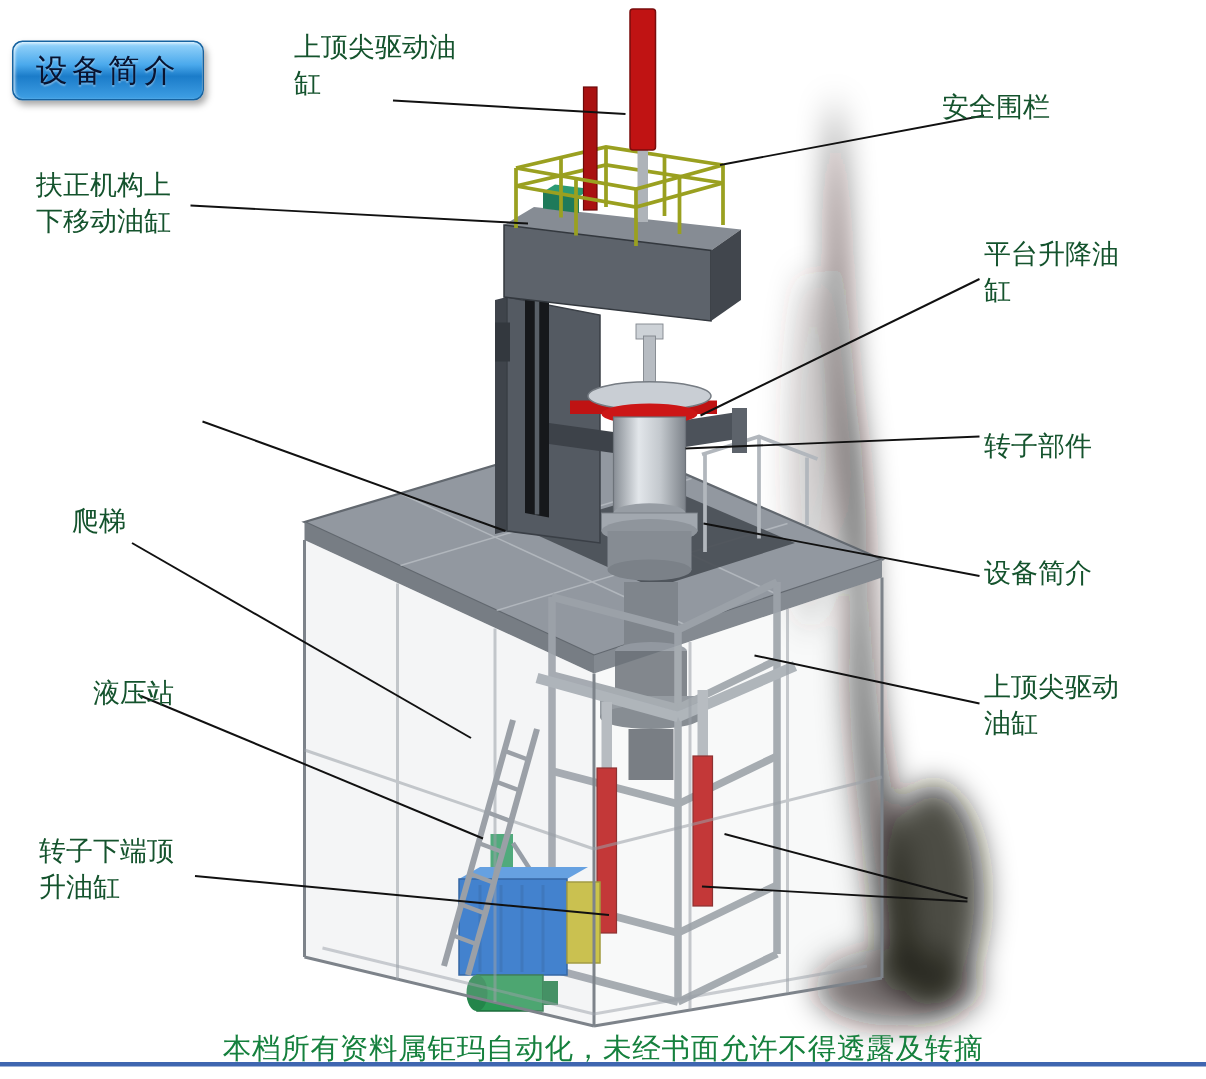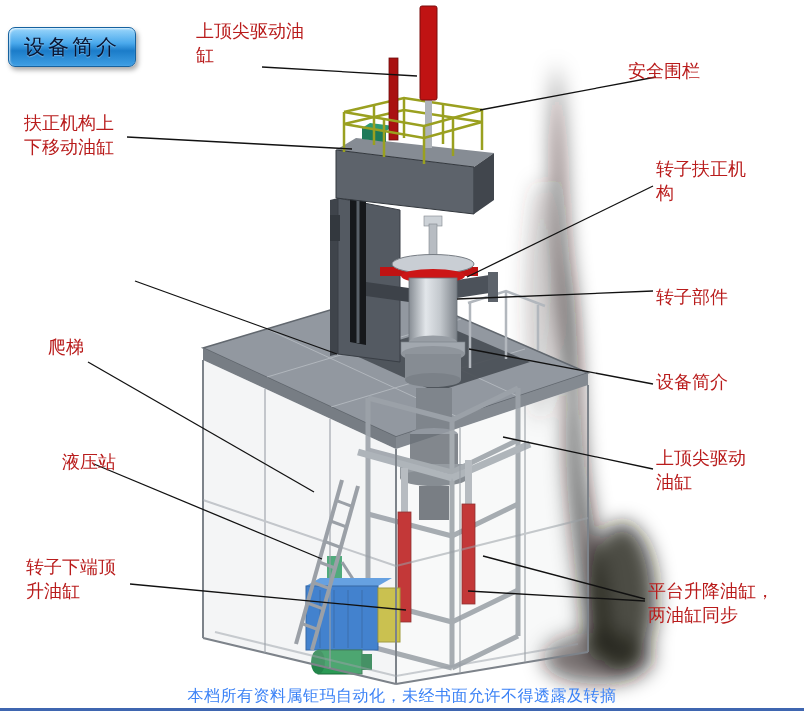--- a/index.html
+++ b/index.html
@@ -2,38 +2,38 @@
 <html><head>
 <meta charset="utf-8">
 <style>
   html,body{margin:0;padding:0;background:#fff;}
   .stage{
     position:relative;width:804px;height:719px;background:#fff;overflow:hidden;
     font-family:"Liberation Sans","DejaVu Sans",sans-serif;color:#000;
   }
   .art{position:absolute;left:0;top:0;width:804px;height:719px;}
   .lbl{
-    position:absolute;font-size:18px;line-height:1.32;color:#b91c1c;
+    position:absolute;font-size:18px;line-height:1.32;color:#14532d;
     font-family:"Liberation Sans","DejaVu Sans",sans-serif;z-index:3;
   }
   .nowrap{white-space:nowrap;}
   .badge{
     position:absolute;left:8px;top:27px;width:126px;height:38px;z-index:4;
     border-radius:7px;border:1px solid #16629f;
     background:linear-gradient(180deg,#9ad6fb 0%,#4aa9ec 40%,#1b7cc9 60%,#3f9fe4 100%);
     box-shadow:2px 3px 5px rgba(0,0,0,0.35), inset 1px 1px 2px rgba(255,255,255,0.75);
     display:flex;align-items:center;justify-content:center;
   }
   .badge span{
     font-size:21px;font-weight:normal;letter-spacing:3px;color:#09132f;
     text-shadow:0 1px 1px rgba(255,255,255,0.35);
   }
   .footer{
     position:absolute;left:0;right:0;top:686px;text-align:center;
-    font-size:16px;color:#3b82f6;z-index:3;letter-spacing:0.5px;
+    font-size:19px;color:#15803d;z-index:3;letter-spacing:0.5px;
   }
   .bottom-rule{
     position:absolute;left:0;right:0;top:708px;height:3px;background:#3f66b0;z-index:3;
   }
 </style>
 </head>
 <body>
 
 <div class="stage">
 
@@ -245,33 +245,32 @@
   <div class="badge">
     <span>设备简介</span>
   </div>
 
   <div class="lbl" style="left:196px;top:20px;width:118px;">上顶尖驱动油缸</div>
 
   <div class="lbl nowrap" style="left:628px;top:60px;">安全围栏</div>
 
   <div class="lbl" style="left:24px;top:112px;width:96px;">扶正机构上下移动油缸</div>
 
-  <div class="lbl" style="left:656px;top:158px;width:96px;">转子扶正机构</div>
+  <div class="lbl" style="left:656px;top:158px;width:96px;">平台升降油缸</div>
 
 
   <div class="lbl nowrap" style="left:656px;top:286px;">转子部件</div>
 
   <div class="lbl nowrap" style="left:48px;top:336px;">爬梯</div>
 
   <div class="lbl nowrap" style="left:656px;top:371px;">设备简介</div>
 
   <div class="lbl nowrap" style="left:38px;top:451px;margin-left:24px;">液压站</div>
 
   <div class="lbl" style="left:656px;top:447px;width:96px;">上顶尖驱动油缸</div>
 
   <div class="lbl" style="left:26px;top:556px;width:98px;">转子下端顶升油缸</div>
 
-  <div class="lbl" style="left:648px;top:580px;width:132px;">平台升降油缸，两油缸同步</div>
 
   <div class="footer">本档所有资料属钜玛自动化，未经书面允许不得透露及转摘</div>
   <div class="bottom-rule"></div>
 
 </div>
 
 </body></html>

